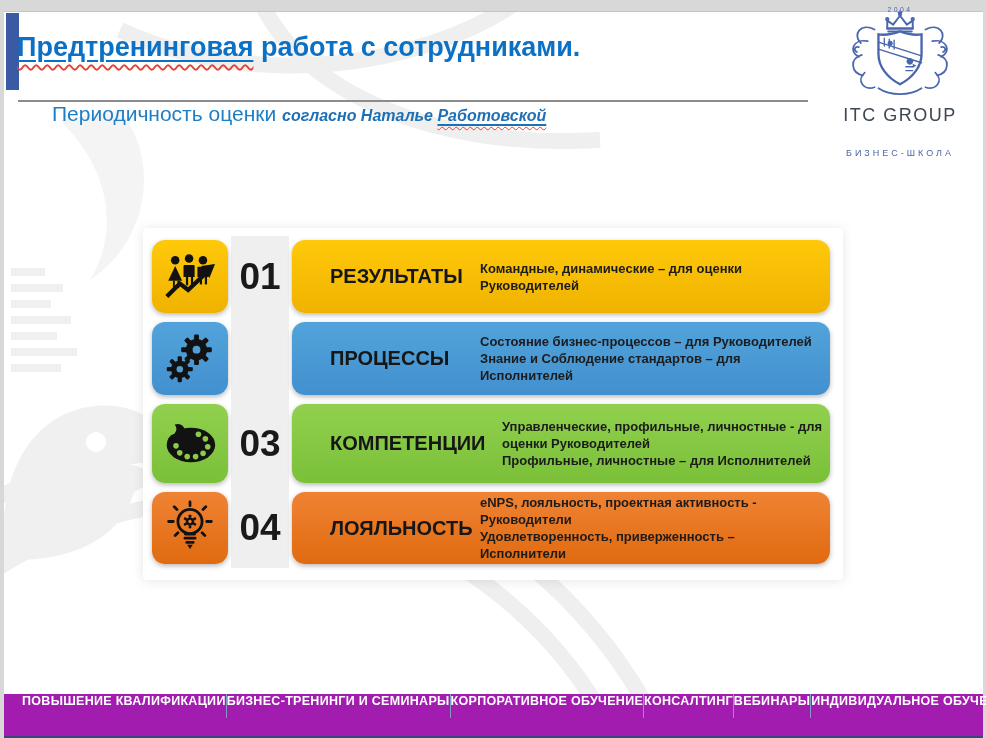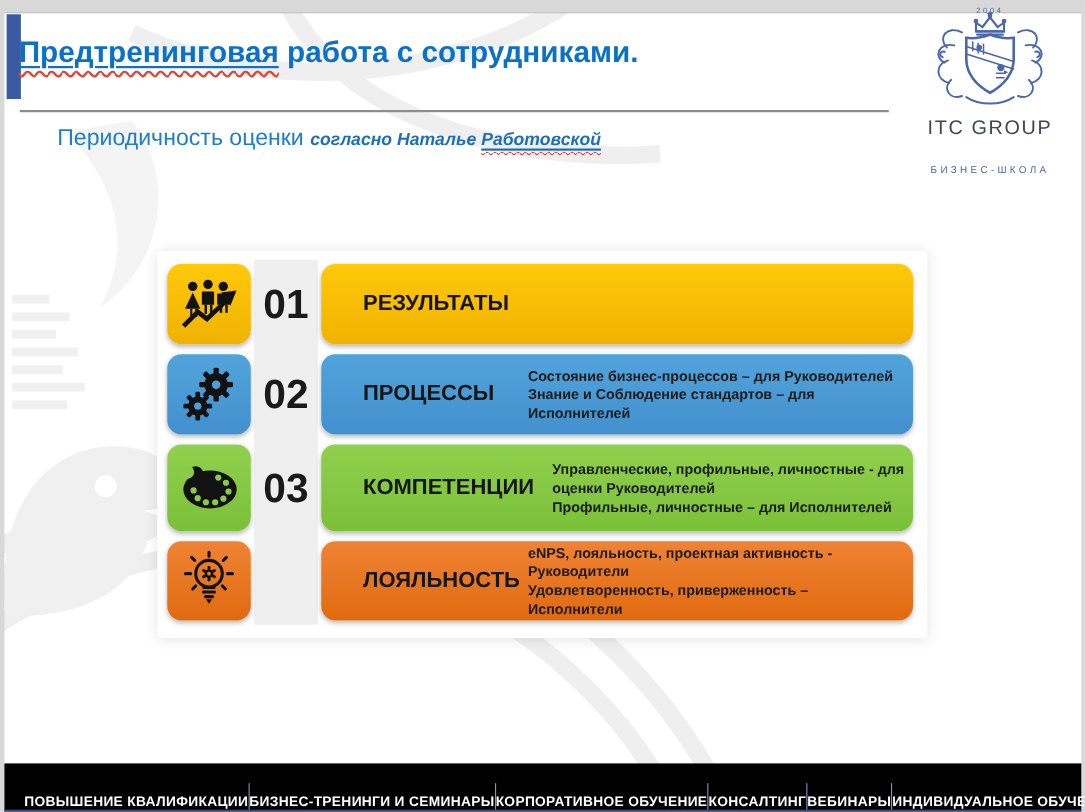--- a/index.html
+++ b/index.html
@@ -14,21 +14,21 @@
   .watermark{position:absolute;left:0;top:0;width:986px;height:738px;pointer-events:none;z-index:0;}
 
   
   .accent-bar{position:absolute;left:6px;top:13px;width:13px;height:77px;background:#3a5ba4;z-index:2;}
   .title{position:absolute;left:17px;top:32px;font-size:27px;font-weight:bold;color:#0a71c6;z-index:2;white-space:nowrap;}
   .misspelled{text-decoration-line:underline;text-decoration-style:wavy;text-decoration-color:#e34234;
               text-decoration-thickness:1.5px;text-underline-offset:8px;}
   .solid-underline{text-decoration-line:underline;text-decoration-style:solid;text-decoration-thickness:2px;
               text-underline-offset:4px;}
   .divider{position:absolute;left:18px;top:100px;width:790px;height:2px;background:#8c8c8c;z-index:2;}
-  .subtitle{position:absolute;left:52px;top:114px;font-size:21px;color:#1e7ec6;z-index:2;white-space:nowrap;}
+  .subtitle{position:absolute;left:52px;top:102px;font-size:21px;color:#1e7ec6;z-index:2;white-space:nowrap;}
   .subtitle .note{font-size:16px;font-style:italic;color:#1f6fb5;font-weight:bold;}
   .note .misspelled{text-decoration-thickness:1px;text-underline-offset:5px;}
   .note .solid-underline{text-decoration-thickness:1.5px;text-underline-offset:3px;}
 
   
   .logo{position:absolute;left:820px;top:4px;width:160px;text-align:center;z-index:2;}
   .logo-name{font-size:18px;color:#3d4751;letter-spacing:1.5px;line-height:26px;margin-top:-2px;}
   .logo-tagline{font-size:9px;color:#4a67a8;letter-spacing:3px;margin-top:20px;}
 
   
@@ -46,22 +46,22 @@
        display:flex;align-items:center;box-shadow:0 2px 5px rgba(0,0,0,0.28);}
   .g-yellow{background:linear-gradient(180deg,#ffc90a,#f0b200);}
   .g-blue{background:linear-gradient(180deg,#52a3db,#4290ce);}
   .g-green{background:linear-gradient(180deg,#90d04e,#7bc039);}
   .g-orange{background:linear-gradient(180deg,#ef8334,#e06a10);}
   .label{width:150px;margin-left:38px;font-size:20px;font-weight:bold;color:#161616;flex-shrink:0;}
   .desc{flex:1;font-size:13px;font-weight:bold;color:#1c1c1c;line-height:17px;padding-right:6px;}
   .row3 .desc{padding-left:22px;}
 
   
-  .footer{position:absolute;left:4px;top:694px;width:979px;height:44px;background:#000000;z-index:3;
-          display:flex;align-items:flex-end;justify-content:space-between;padding:0 18px;box-sizing:border-box;
+  .footer{position:absolute;left:4px;top:694px;width:979px;height:44px;background:#a21caf;z-index:3;
+          display:flex;align-items:flex-start;justify-content:space-between;padding:0 18px;box-sizing:border-box;
           border-bottom:2px solid #36487a;}
   .footer-item{color:#ffffff;font-size:12.5px;font-weight:bold;letter-spacing:0.3px;white-space:nowrap;cursor:pointer;}
   .footer-sep{width:1px;height:24px;background:#8398c4;flex-shrink:0;}
 </style>
 </head>
 <body>
 
 <div class="slide">
 
   <svg class="watermark" viewBox="0 0 986 738">
@@ -167,20 +167,21 @@
             <rect x="46" y="27" width="2.4" height="8"></rect>
         </g>
         <polyline points="5,48 19,34 28,41 48,22" fill="none" stroke="#121212" stroke-width="4.6"></polyline>
         <polygon points="42,15 57,13 51,28" fill="#121212"></polygon>
       </svg>
     </div>
     <div class="num">01</div>
     <div class="bar g-yellow">
       <div class="label">РЕЗУЛЬТАТЫ</div>
       <div class="desc">
+        <div>Командные, динамические – для оценки Руководителей</div>
       </div>
     </div>
   </div>
 
   <div class="row row2">
     <div class="chip g-blue">
       <svg width="52" height="52" viewBox="0 0 56 56">
         <g transform="translate(35,18)" fill="#121212">
           <circle r="11.5"></circle>
           <g>
@@ -204,21 +205,20 @@
             <rect x="-2.3" y="-14" width="4.6" height="6" rx="1.2" transform="rotate(135)"></rect>
             <rect x="-2.3" y="-14" width="4.6" height="6" rx="1.2" transform="rotate(180)"></rect>
             <rect x="-2.3" y="-14" width="4.6" height="6" rx="1.2" transform="rotate(225)"></rect>
             <rect x="-2.3" y="-14" width="4.6" height="6" rx="1.2" transform="rotate(270)"></rect>
             <rect x="-2.3" y="-14" width="4.6" height="6" rx="1.2" transform="rotate(315)"></rect>
           </g>
           <circle r="3.5" fill="#4e9fd7"></circle>
         </g>
       </svg>
     </div>
-    <div class="num">02</div>
     <div class="bar g-blue">
       <div class="label">ПРОЦЕССЫ</div>
       <div class="desc">
         <div>Состояние бизнес-процессов – для Руководителей</div>
         <div>Знание и Соблюдение стандартов – для Исполнителей</div>
       </div>
     </div>
   </div>
 
   <div class="row row3">
@@ -266,20 +266,21 @@
             <rect x="-1.4" y="-7.4" width="2.8" height="3.4" rx="0.8" transform="rotate(60)"></rect>
             <rect x="-1.4" y="-7.4" width="2.8" height="3.4" rx="0.8" transform="rotate(120)"></rect>
             <rect x="-1.4" y="-7.4" width="2.8" height="3.4" rx="0.8" transform="rotate(180)"></rect>
             <rect x="-1.4" y="-7.4" width="2.8" height="3.4" rx="0.8" transform="rotate(240)"></rect>
             <rect x="-1.4" y="-7.4" width="2.8" height="3.4" rx="0.8" transform="rotate(300)"></rect>
           </g>
           <circle r="1.8" fill="#ec7e2c"></circle>
         </g>
       </svg>
     </div>
+    <div class="num">04</div>
     <div class="bar g-orange">
       <div class="label">ЛОЯЛЬНОСТЬ</div>
       <div class="desc">
         <div>eNPS, лояльность, проектная активность - Руководители</div>
         <div>Удовлетворенность, приверженность – Исполнители</div>
       </div>
     </div>
   </div>
 
   <div class="footer">

